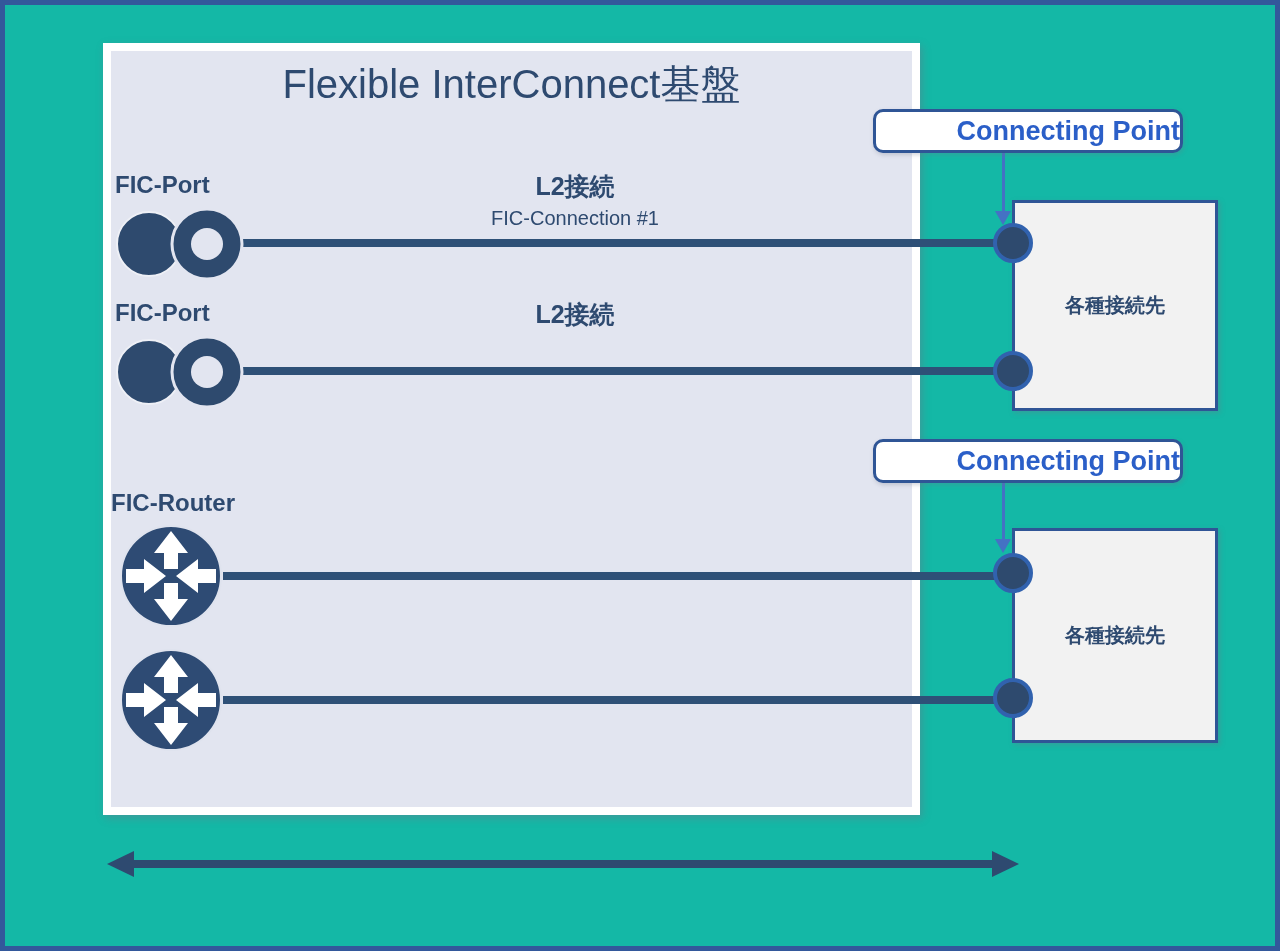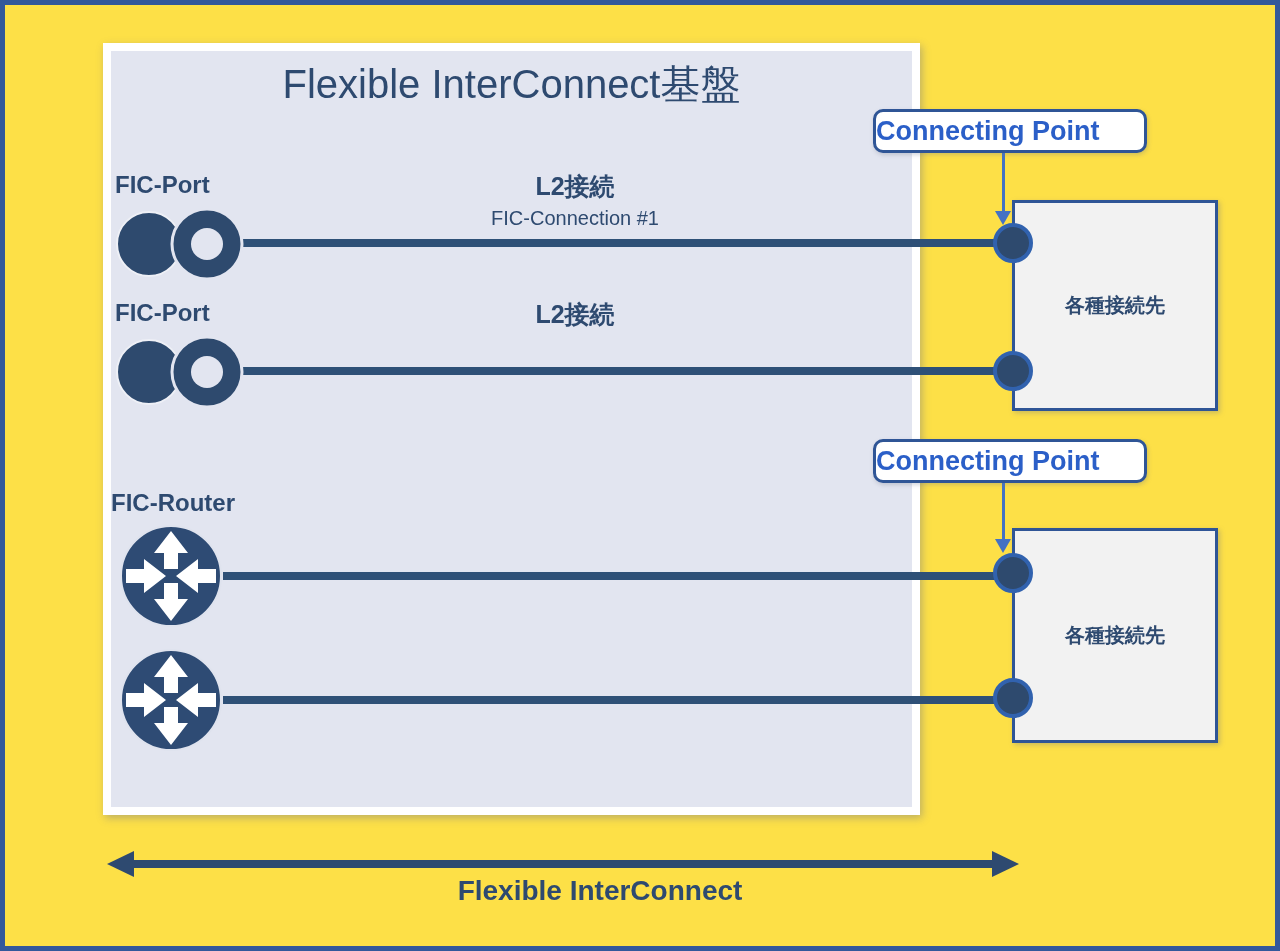--- a/index.html
+++ b/index.html
@@ -1,19 +1,19 @@
 <!DOCTYPE html>
 <html><head>
 <meta charset="utf-8">
 <style>
   html,body{margin:0;padding:0;background:#fff;}
   *{box-sizing:border-box;font-family:"Liberation Sans","DejaVu Sans",sans-serif;}
   .frame{
     position:relative;width:1280px;height:951px;
-    background:#fde047;border:5px solid #33589B;overflow:hidden;
+    background:#14b8a6;border:5px solid #33589B;overflow:hidden;
   }
   .abs{position:absolute;}
   .panel{
     left:98px;top:38px;width:817px;height:772px;
     background:#E2E5F0;border:8px solid #FFFFFF;
     box-shadow:2px 3px 8px rgba(110,115,135,.45);
     z-index:1;
   }
   .panel-title{
     left:98px;top:52px;width:817px;text-align:center;
@@ -29,22 +29,22 @@
     width:40px;height:40px;border-radius:50%;
     background:#2E4A6E;border:4px solid #3162AE;z-index:6;
   }
   .dest-box{
     width:206px;background:#F2F2F2;border:3px solid #2F5596;
     display:flex;align-items:center;justify-content:center;
     box-shadow:2px 2px 5px rgba(110,115,135,.35);z-index:5;
   }
   .dest-box span{font-size:20px;font-weight:700;color:#2E4A70;}
   .cp-label{
-    width:274px;height:44px;background:#FFFFFF;border:3px solid #2F5596;
-    border-radius:10px;display:flex;align-items:center;justify-content:flex-start;
+    width:310px;height:44px;background:#FFFFFF;border:3px solid #2F5596;
+    border-radius:10px;display:flex;align-items:center;justify-content:flex-end;
     box-shadow:1px 2px 4px rgba(110,115,135,.3);z-index:7;
   }
   .cp-label span{font-size:27px;font-weight:700;color:#2B5FC8;}
   .cp-stem{width:3px;background:#4472C4;z-index:6;}
   .cp-head{
     width:0;height:0;border-left:8px solid transparent;border-right:8px solid transparent;
     border-top:14px solid #4472C4;z-index:6;
   }
   .harrow-stem{height:8px;background:#2E4A70;z-index:2;}
   .harrow-head-l{
@@ -136,15 +136,14 @@
 
   <div class="abs cp-label" style="left:868px;top:434px;">
     <span>Connecting Point</span>
   </div>
   <div class="abs cp-stem" style="left:997px;top:478px;height:58px;"></div>
   <div class="abs cp-head" style="left:990px;top:534px;"></div>
 
   <div class="abs harrow-head-l" style="left:102px;top:846px;"></div>
   <div class="abs harrow-stem" style="left:127px;top:855px;width:862px;"></div>
   <div class="abs harrow-head-r" style="left:987px;top:846px;"></div>
-  <div class="abs bottom-caption" style="left:135px;top:870px;">Flexible InterConnect</div>
 
 </div>
 
 </body></html>

